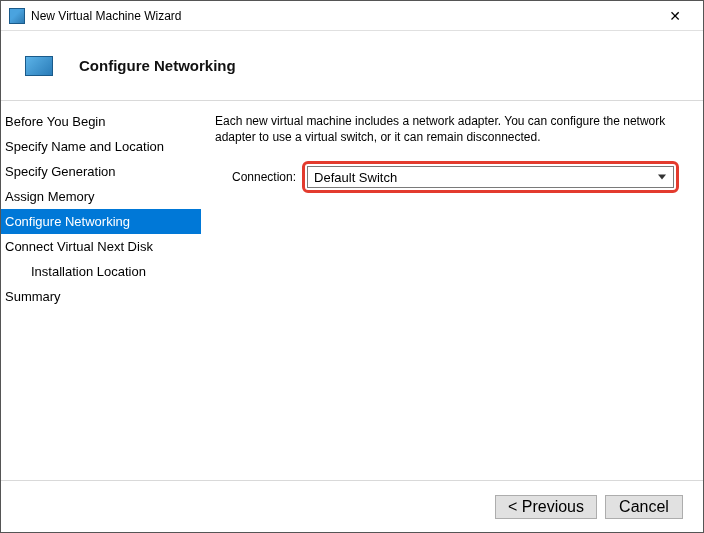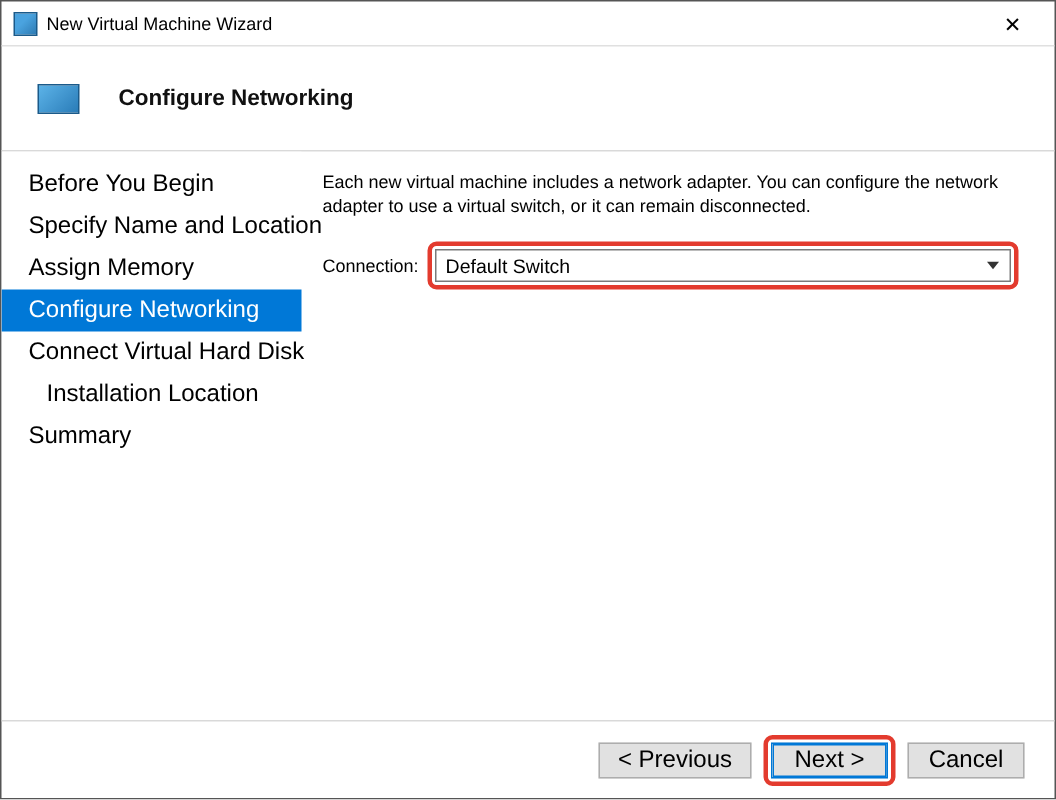--- a/index.html
+++ b/index.html
@@ -61,22 +61,22 @@
       flex: 1;
       display: flex;
       overflow: hidden;
     }
     .sidebar {
       width: 200px;
       background: #fff;
       padding-top: 8px;
     }
     .sidebar .step {
-      padding: 5px 10px 5px 18px;
-      font-size: 16px;
+      padding: 5px 10px 5px 4px;
+      font-size: 13px;
       color: #000;
       cursor: pointer;
       white-space: nowrap;
     }
     .sidebar .step.indent { padding-left: 30px; }
     .sidebar .step.active {
       background: #0078d7;
       color: #fff;
     }
     .content {
@@ -86,20 +86,21 @@
       font-size: 12px;
     }
     .content .desc {
       line-height: 1.35;
       margin-bottom: 16px;
     }
     .conn-row {
       display: flex;
       align-items: center;
       gap: 6px;
+      margin-left: 17px;
     }
     .conn-label { white-space: nowrap; }
     .conn-select-wrap {
       flex: 1;
       position: relative;
       border: 3px solid #e33b2e;
       border-radius: 6px;
       padding: 2px;
     }
     .conn-select {
@@ -169,23 +170,24 @@
   <div class="header">
     <div class="hicon"></div>
     <h1>Configure Networking</h1>
   </div>
 
   <div class="body">
 
     <div class="sidebar">
       <div class="step">Before You Begin</div>
       <div class="step">Specify Name and Location</div>
+      <div class="step">Specify Generation</div>
       <div class="step">Assign Memory</div>
       <div class="step active">Configure Networking</div>
-      <div class="step">Connect Virtual Hard Disk</div>
+      <div class="step">Connect Virtual Next Disk</div>
       <div class="step indent">Installation Location</div>
       <div class="step">Summary</div>
     </div>
 
     <div class="content">
       <p class="desc">Each new virtual machine includes a network adapter. You can configure the network adapter to use a virtual switch, or it can remain disconnected.</p>
       <div class="conn-row">
         <span class="conn-label">Connection:</span>
         <div class="conn-select-wrap">
           <select class="conn-select">
@@ -193,19 +195,16 @@
           </select>
           <div class="conn-chevron"></div>
         </div>
       </div>
     </div>
 
   </div>
 
   <div class="footer">
     <button class="btn">&lt; Previous</button>
-    <span class="btn-wrap-highlight">
-      <button class="btn primary">Next &gt;</button>
-    </span>
     <button class="btn">Cancel</button>
   </div>
 
 </div>
 
 </body></html>

